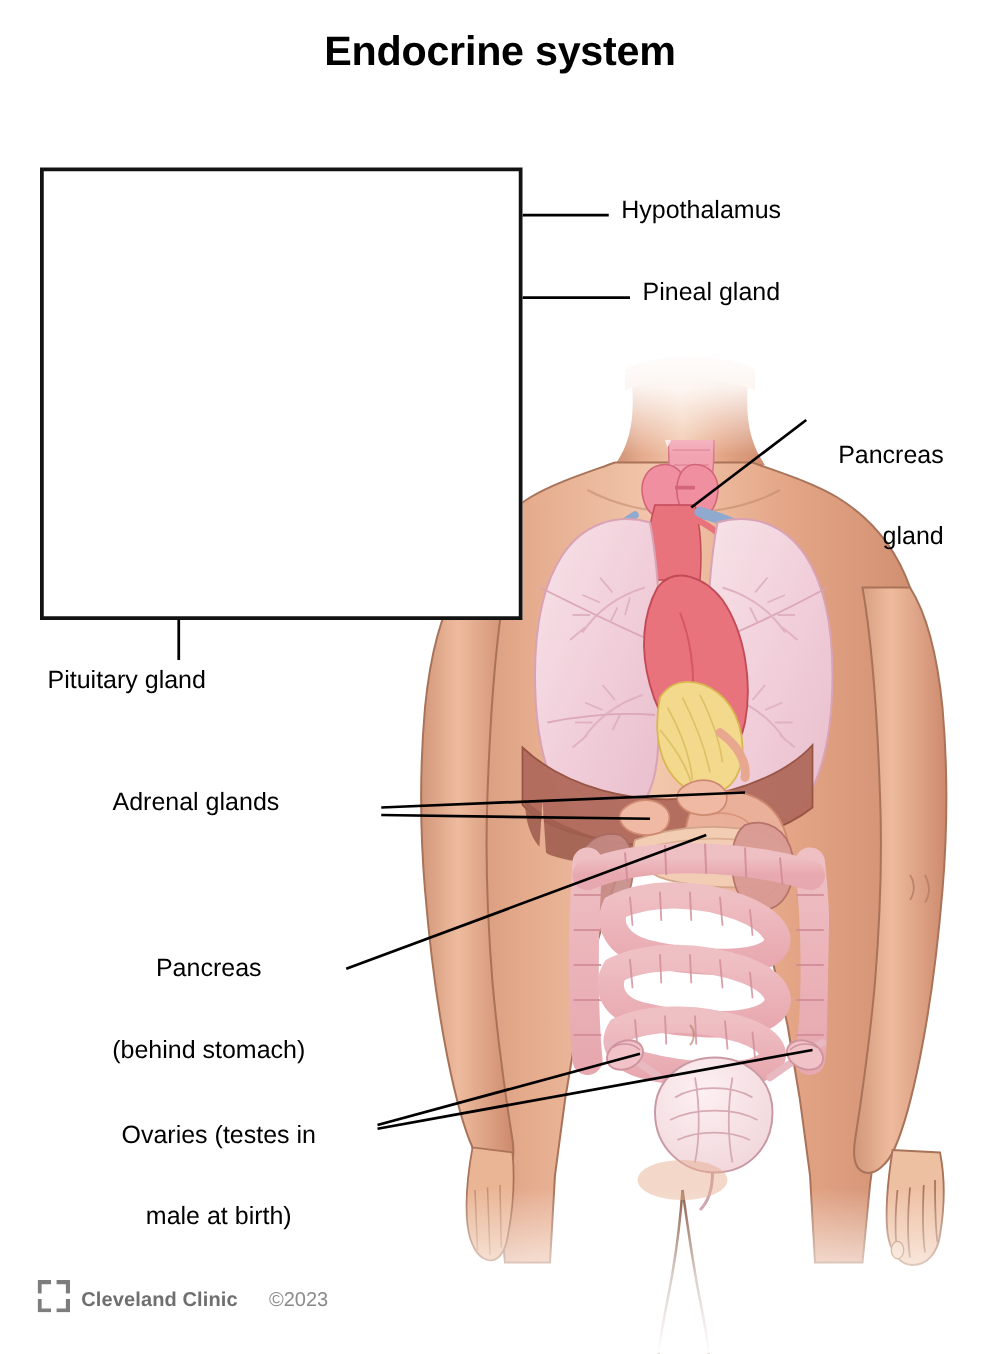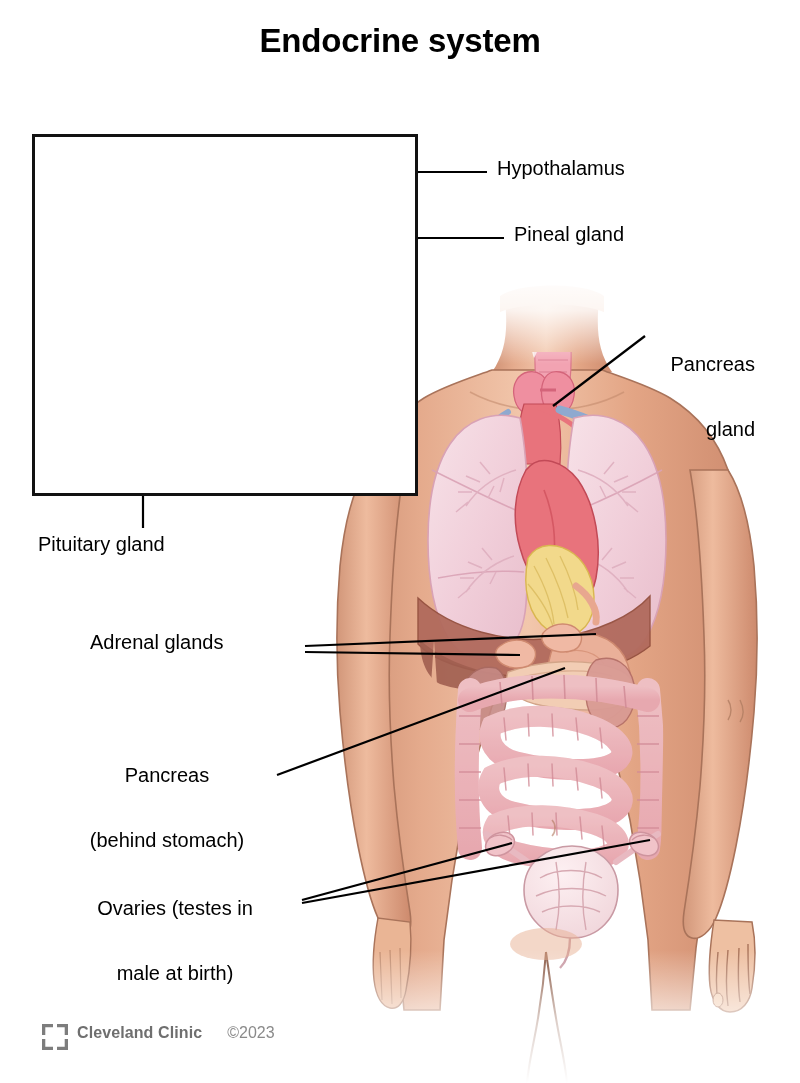--- a/index.html
+++ b/index.html
@@ -33,21 +33,21 @@
   #lbl-pancreas{left:32px;top:722px;width:270px;text-align:center;}
   #lbl-ovaries{left:30px;top:855px;width:290px;text-align:center;}
 
   
   #inset-frame{
     position:absolute;left:32px;top:134px;width:386px;height:362px;
     border:3px solid #121212;background:#fff;box-sizing:border-box;
   }
 
   
-  #footer{position:absolute;left:42px;top:1024px;display:flex;align-items:flex-start;gap:9px;}
+  #footer{position:absolute;left:30px;top:1024px;display:flex;align-items:flex-end;gap:9px;}
   #cc-logo{width:26px;height:26px;position:relative;}
   #cc-logo i{position:absolute;width:11px;height:11px;background:#7d7d7d;}
   #cc-logo i.tl{left:0;top:0;clip-path:polygon(0 0,100% 0,100% 30%,30% 30%,30% 100%,0 100%);}
   #cc-logo i.tr{right:0;top:0;clip-path:polygon(0 0,100% 0,100% 100%,70% 100%,70% 30%,0 30%);}
   #cc-logo i.bl{left:0;bottom:0;clip-path:polygon(0 0,30% 0,30% 70%,100% 70%,100% 100%,0 100%);}
   #cc-logo i.br{right:0;bottom:0;clip-path:polygon(70% 0,100% 0,100% 100%,0 100%,0 70%,70% 70%);}
   #footer-brand{font-size:16px;font-weight:bold;color:#6f6f6f;letter-spacing:.1px;}
   #footer-copy{font-size:16px;color:#8a8a8a;margin-left:16px;}
 
   svg{display:block;}

